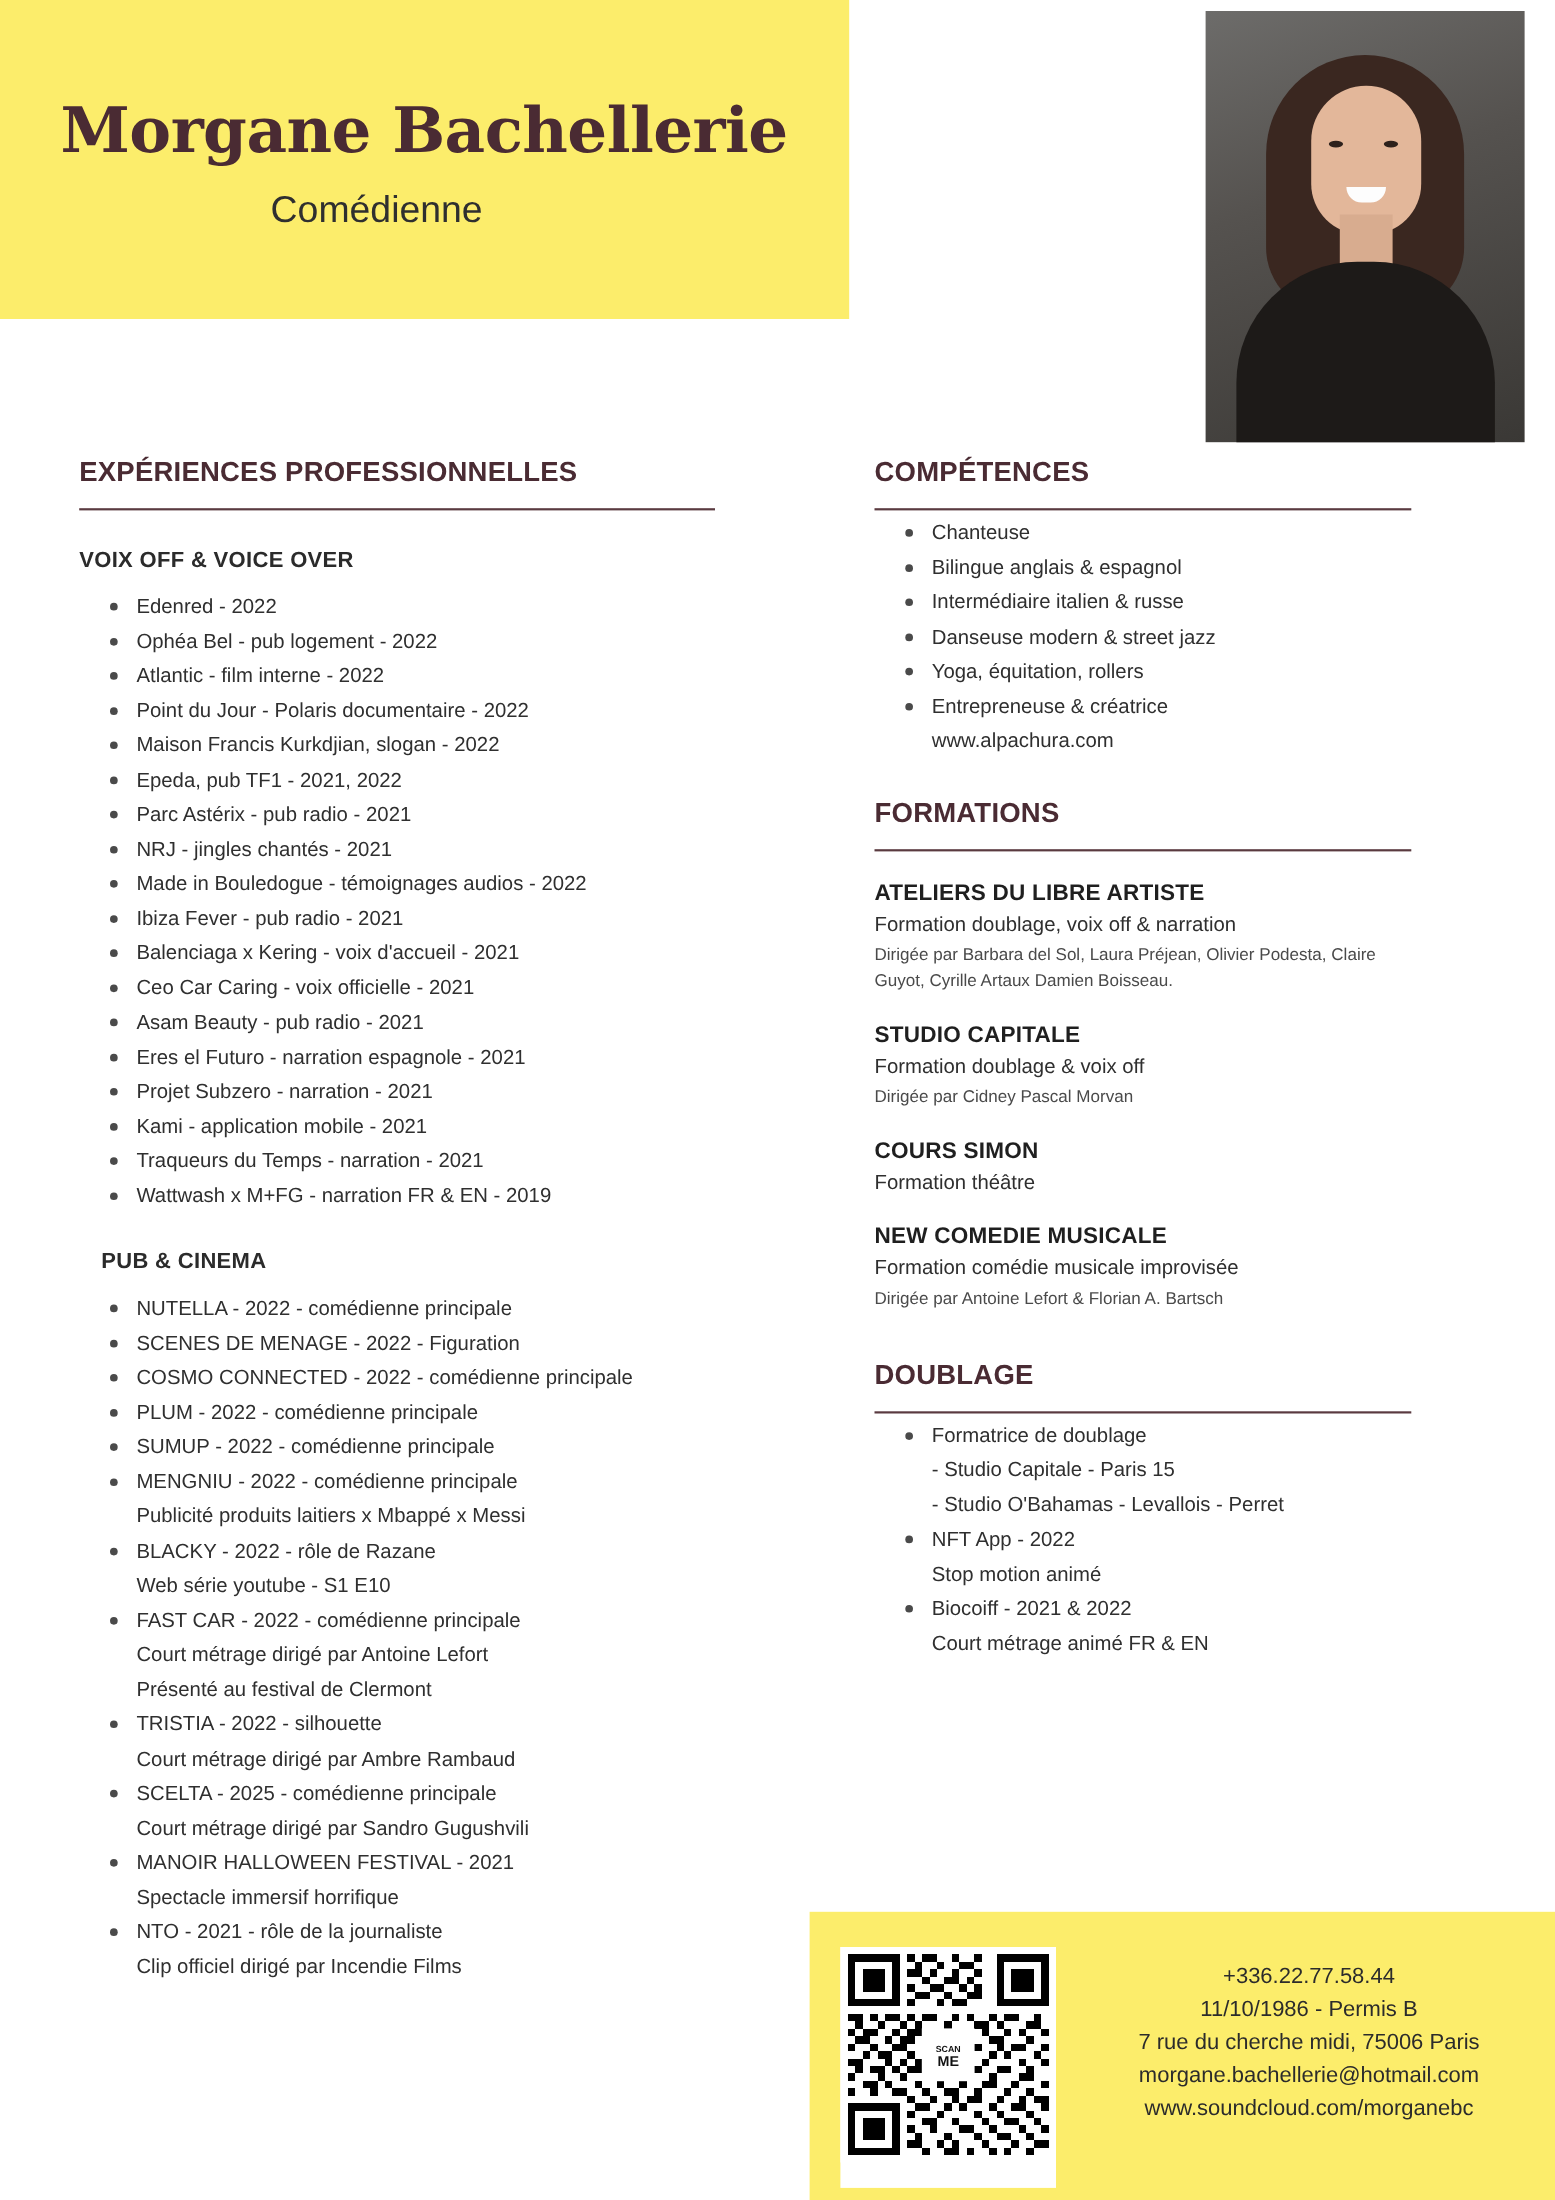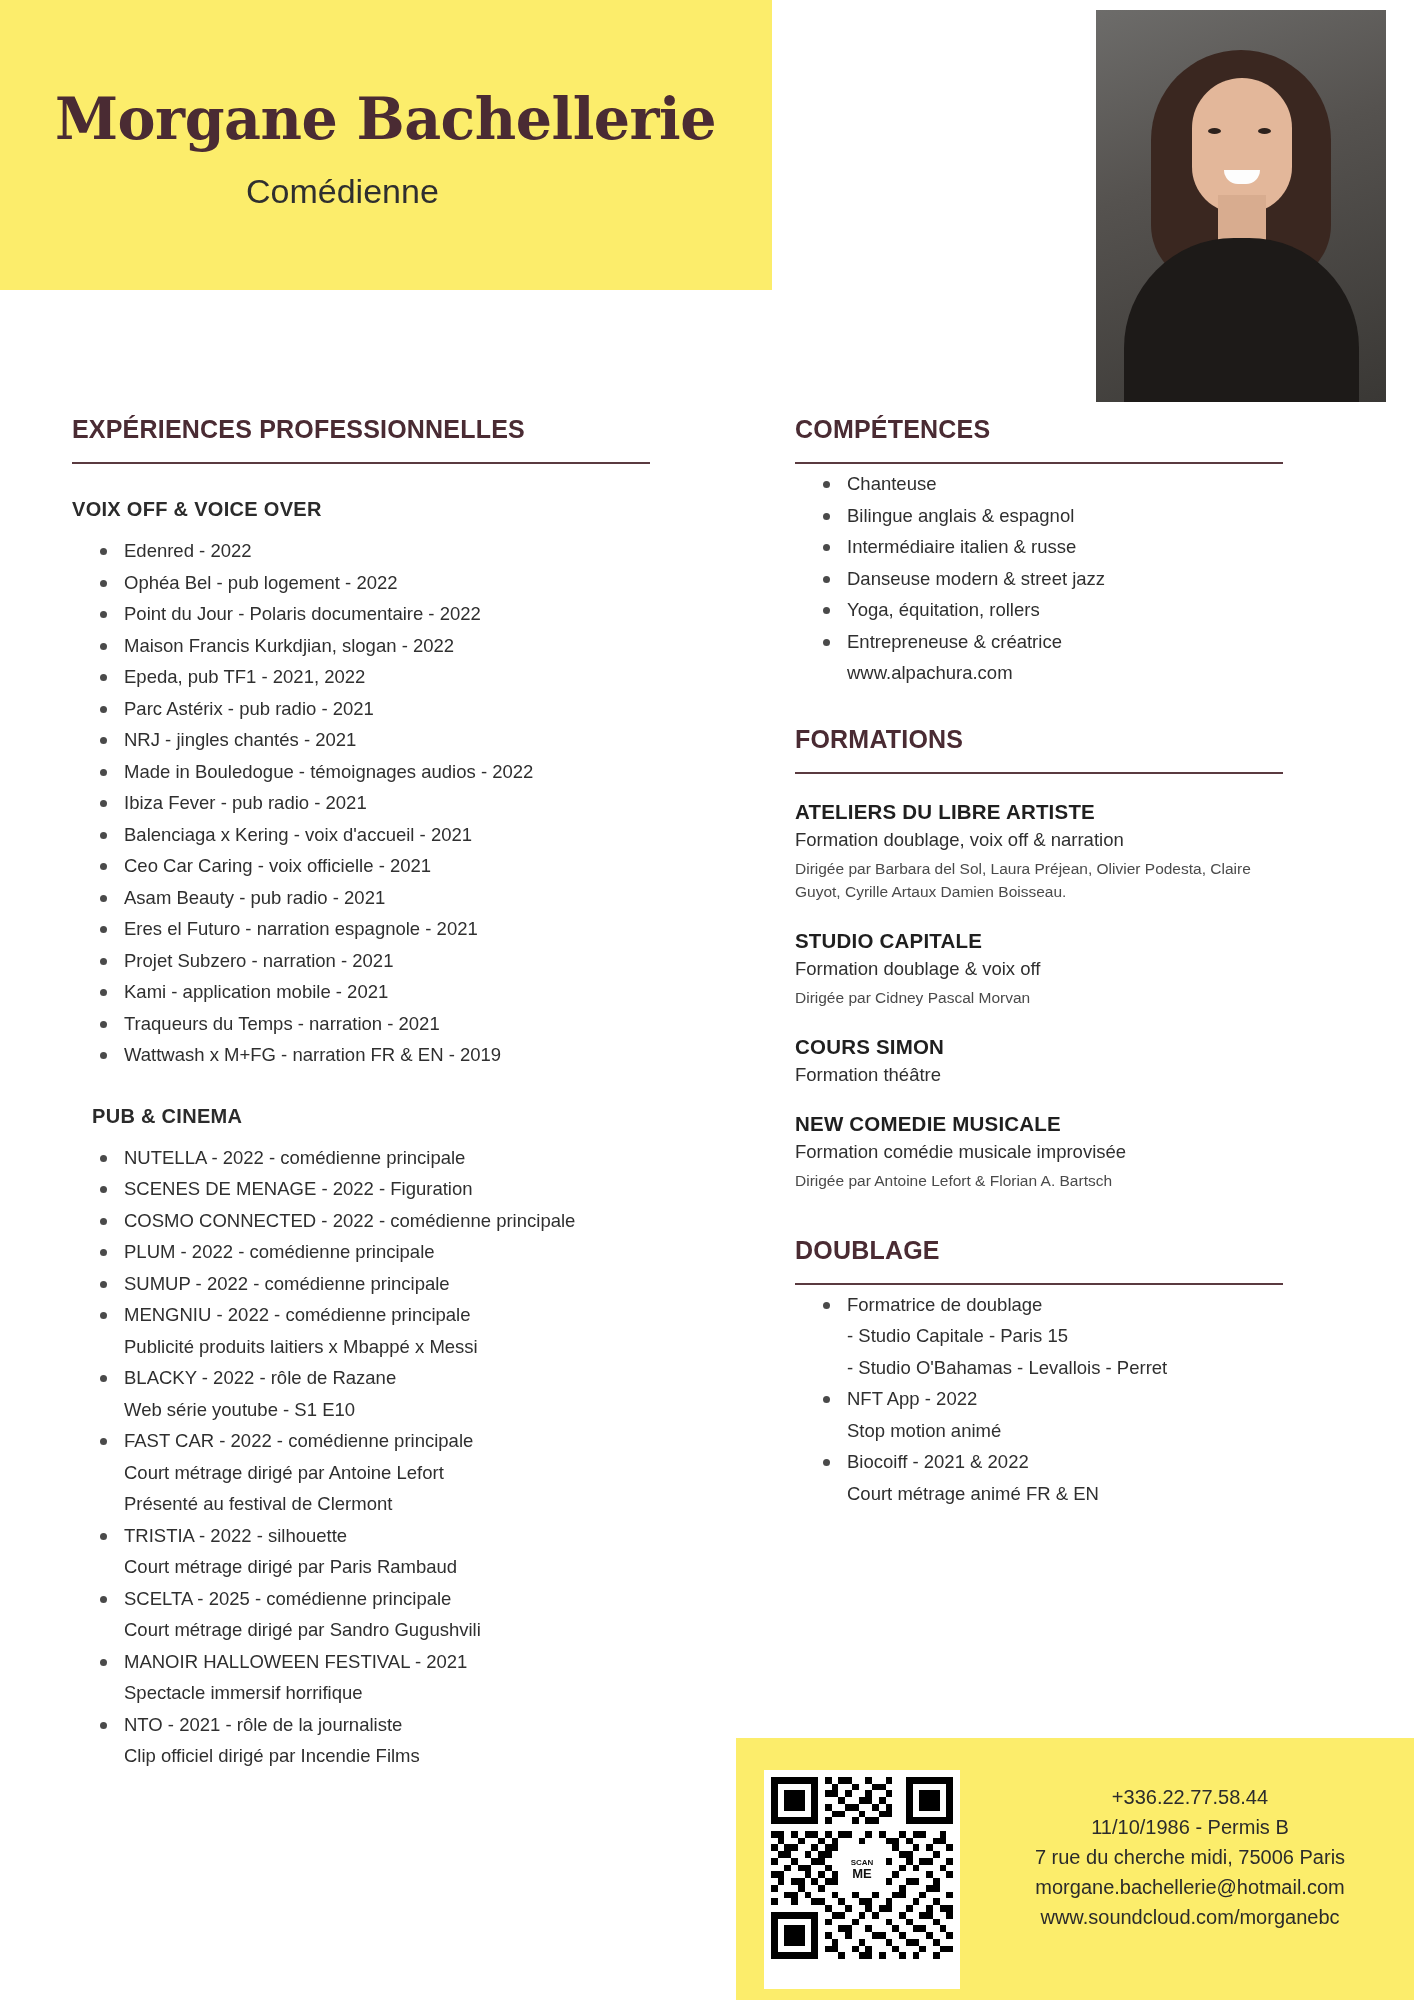--- a/index.html
+++ b/index.html
@@ -240,20 +240,21 @@
 </div>
 
 <div class="col-left">
   <h2 class="section">EXPÉRIENCES PROFESSIONNELLES</h2>
   <div class="rule short"></div>
 
   <h3 class="sub">VOIX OFF &amp; VOICE OVER</h3>
   <ul class="bullets" id="voice-list">
       <li><span>Edenred - 2022</span></li>
       <li><span>Ophéa Bel - pub logement - 2022</span></li>
+      <li><span>Atlantic - film interne - 2022</span></li>
       <li><span>Point du Jour - Polaris documentaire - 2022</span></li>
       <li><span>Maison Francis Kurkdjian, slogan - 2022</span></li>
       <li><span>Epeda, pub TF1 - 2021, 2022</span></li>
       <li><span>Parc Astérix - pub radio - 2021</span></li>
       <li><span>NRJ - jingles chantés - 2021</span></li>
       <li><span>Made in Bouledogue - témoignages audios - 2022</span></li>
       <li><span>Ibiza Fever - pub radio - 2021</span></li>
       <li><span>Balenciaga x Kering - voix d'accueil - 2021</span></li>
       <li><span>Ceo Car Caring - voix officielle - 2021</span></li>
       <li><span>Asam Beauty - pub radio - 2021</span></li>
@@ -267,21 +268,21 @@
   <h3 class="sub indent">PUB &amp; CINEMA</h3>
   <ul class="bullets" id="cinema-list">
       <li><span>NUTELLA - 2022 - comédienne principale</span></li>
       <li><span>SCENES DE MENAGE - 2022 - Figuration</span></li>
       <li><span>COSMO CONNECTED - 2022 - comédienne principale</span></li>
       <li><span>PLUM - 2022 - comédienne principale</span></li>
       <li><span>SUMUP - 2022 - comédienne principale</span></li>
       <li><span>MENGNIU - 2022 - comédienne principale</span><span class="cont">Publicité produits laitiers x Mbappé x Messi</span></li>
       <li><span>BLACKY - 2022 - rôle de Razane</span><span class="cont">Web série youtube - S1 E10</span></li>
       <li><span>FAST CAR - 2022 - comédienne principale</span><span class="cont">Court métrage dirigé par Antoine Lefort</span><span class="cont">Présenté au festival de Clermont</span></li>
-      <li><span>TRISTIA - 2022 - silhouette</span><span class="cont">Court métrage dirigé par Paris Rambaud</span></li>
+      <li><span>TRISTIA - 2022 - silhouette</span><span class="cont">Court métrage dirigé par Ambre Rambaud</span></li>
       <li><span>SCELTA - 2025 - comédienne principale</span><span class="cont">Court métrage dirigé par Sandro Gugushvili</span></li>
       <li><span>MANOIR HALLOWEEN FESTIVAL - 2021</span><span class="cont">Spectacle immersif horrifique</span></li>
       <li><span>NTO - 2021 - rôle de la journaliste</span><span class="cont">Clip officiel dirigé par Incendie Films</span></li>
     </ul>
 </div>
 
 <div class="col-right">
   <h2 class="section">COMPÉTENCES</h2>
   <div class="rule right"></div>
   <ul class="bullets skills" id="skills-list">

